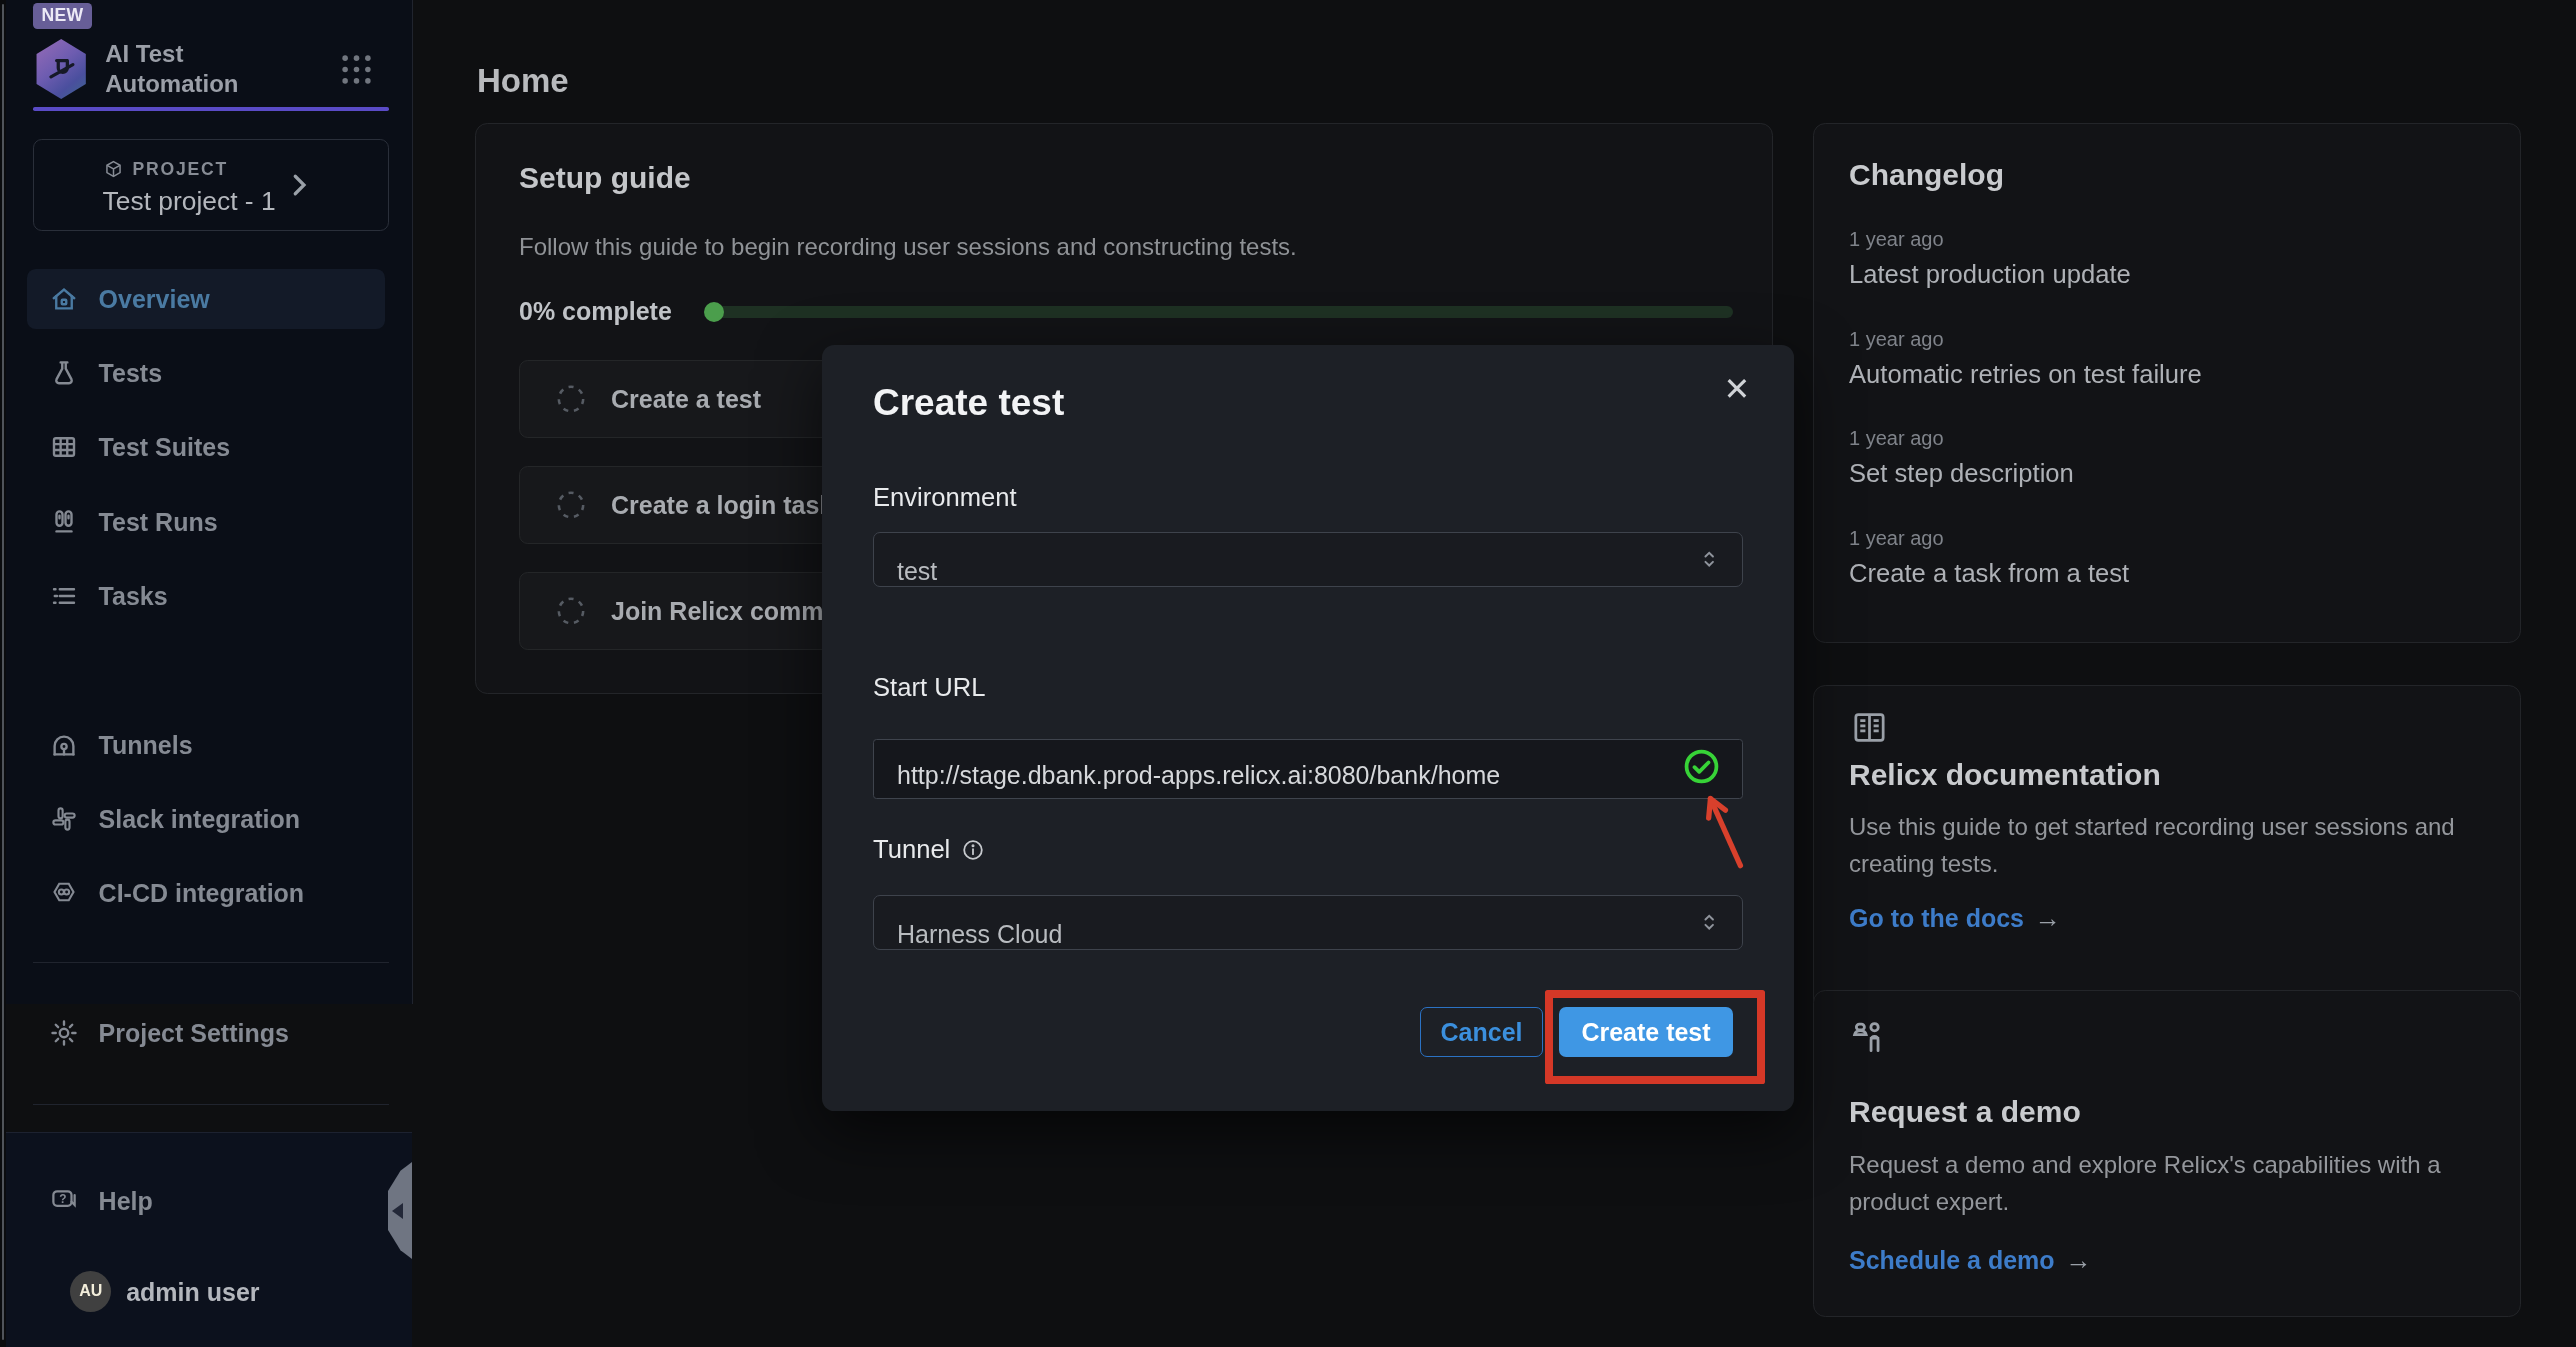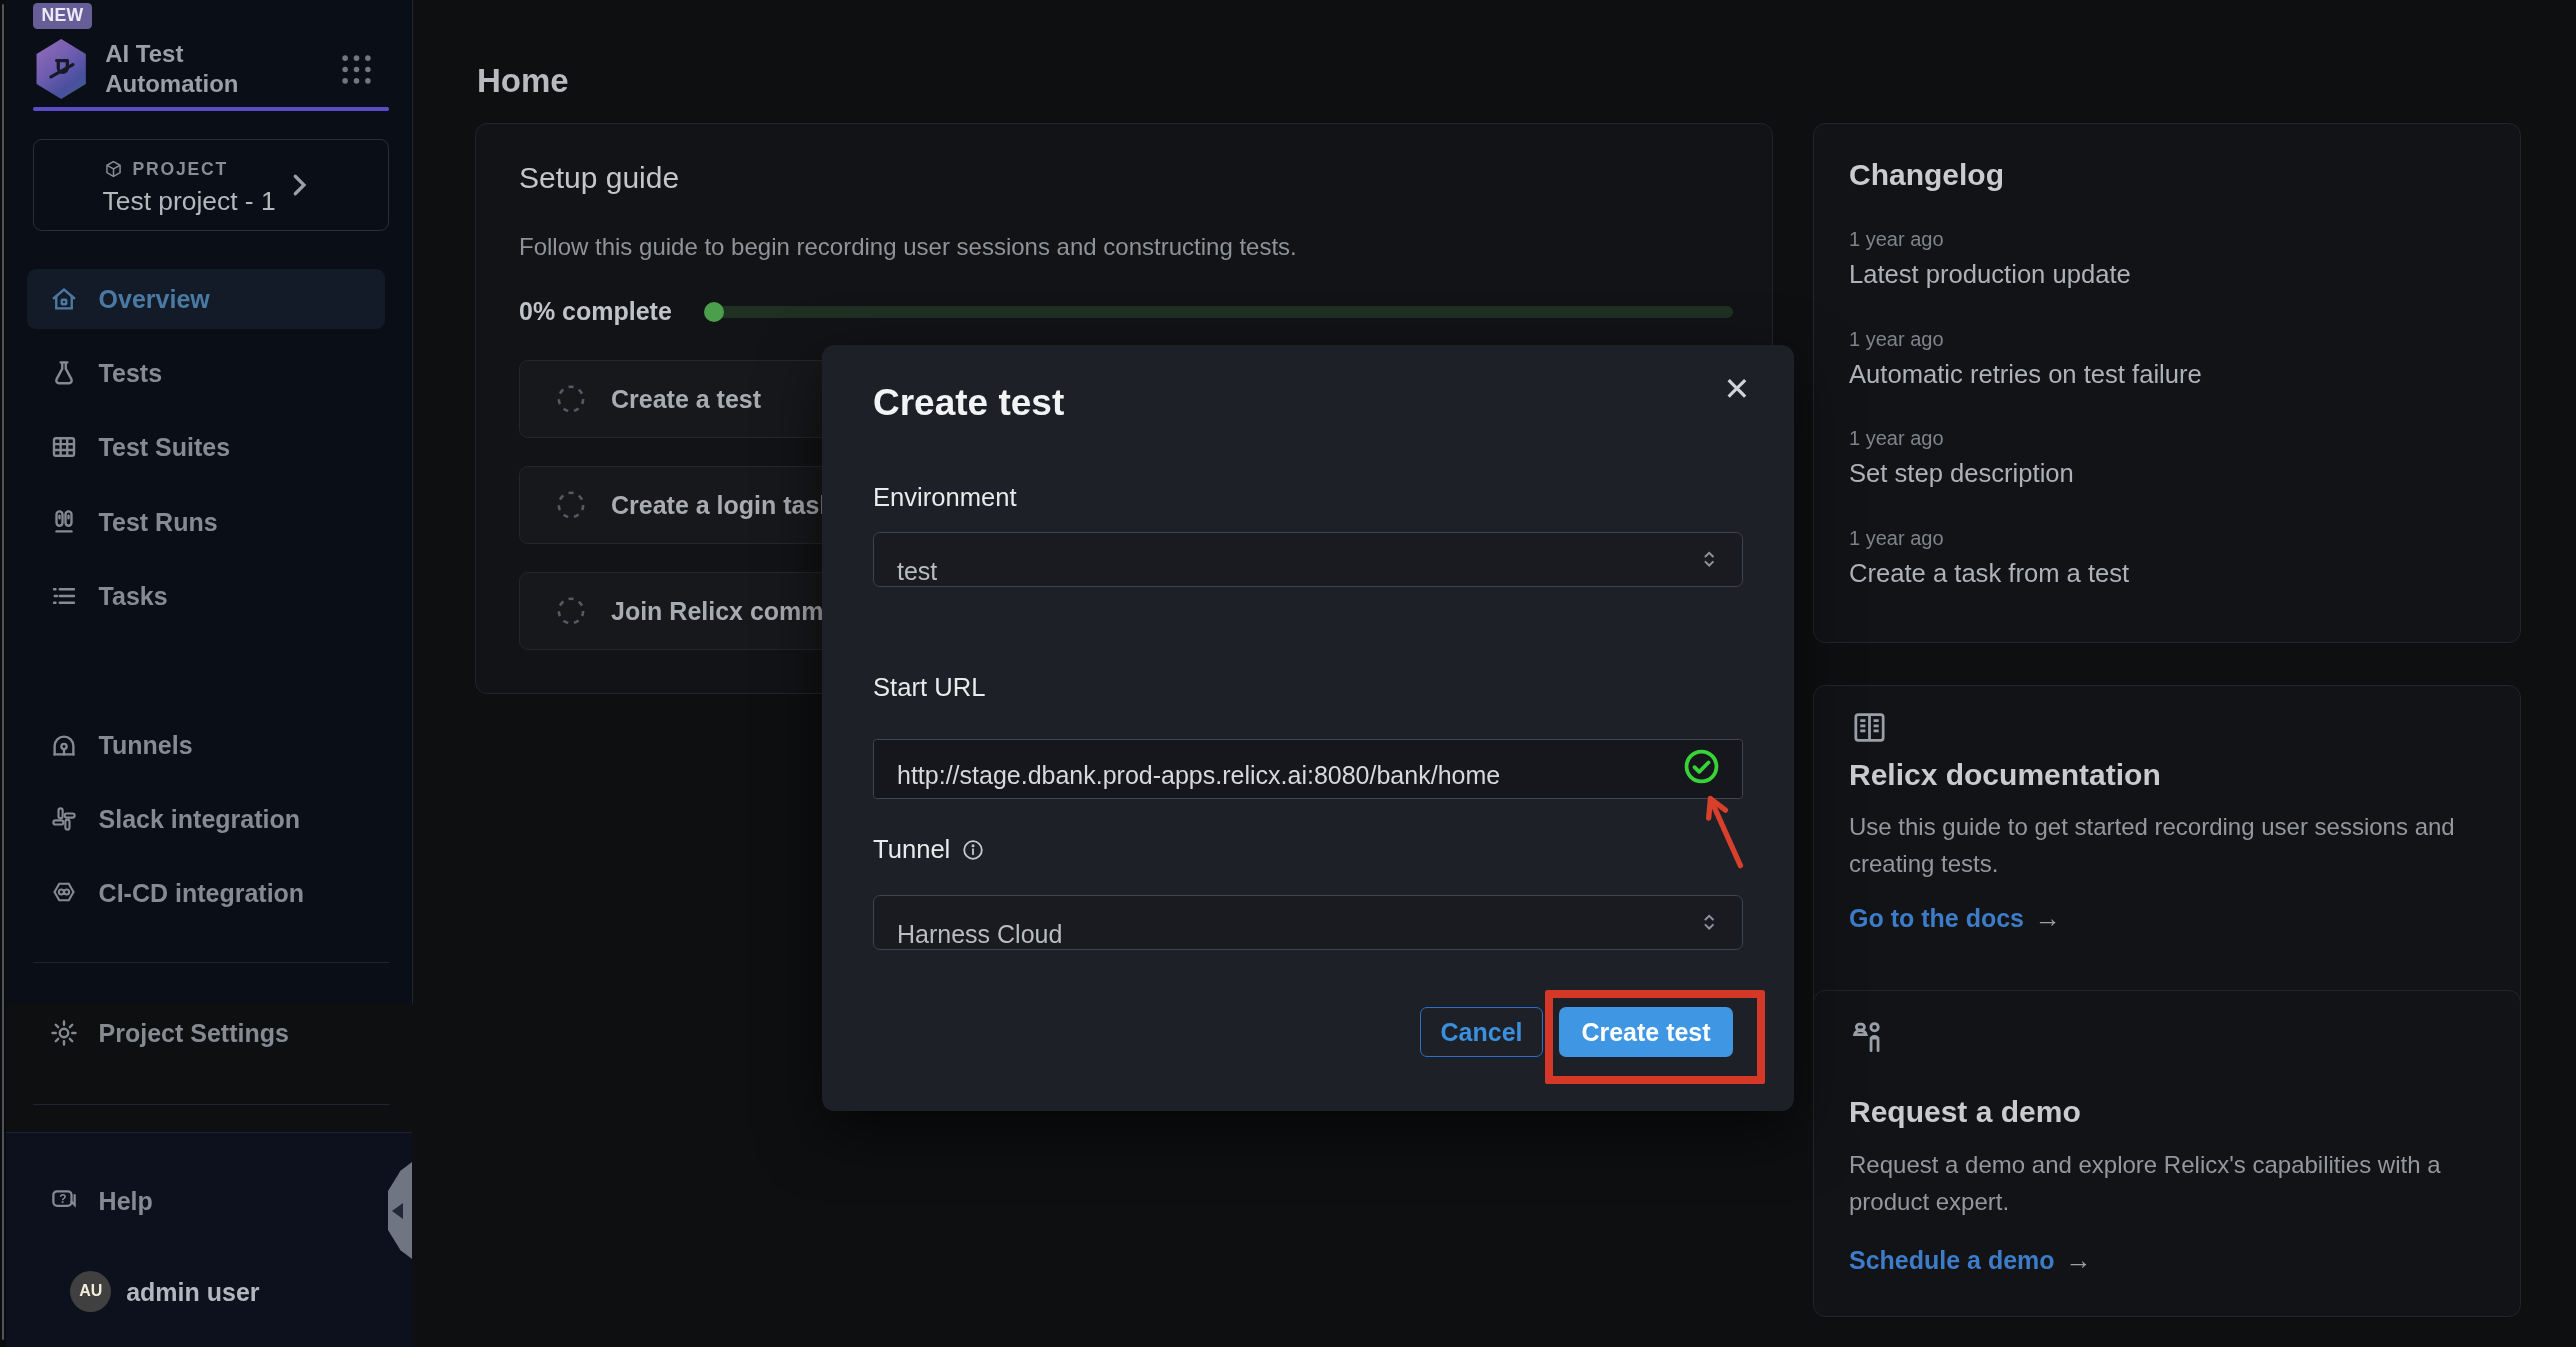--- a/index.html
+++ b/index.html
@@ -42,21 +42,21 @@
 
   #collapse-handle{left:388px;top:1162px;width:24px;height:97px;background:#6f7582;cursor:pointer;
                    clip-path:polygon(100% 0,100% 100%,52% 91%,0 70%,0 30%,52% 9%);}
   #collapse-handle .tri{position:absolute;left:3.5px;top:41px;width:0;height:0;
                         border-top:8px solid transparent;border-bottom:8px solid transparent;border-right:11.5px solid #232838;}
 
   
   .page-title{left:477px;top:46px;font-size:33px;font-weight:bold;color:#b8babd;margin-top:16px;}
   .card{background:#121316;border:0.9px solid #232529;border-radius:12.3px;box-sizing:border-box;}
   #setup-card{left:475px;top:123px;width:1298px;height:571px;}
-  .setup-title{position:absolute;left:43px;top:37px;font-size:30px;font-weight:normal;color:#c4c6c9;}
+  .setup-title{position:absolute;left:43px;top:37px;font-size:30px;font-weight:bold;color:#c4c6c9;}
   .setup-desc{position:absolute;left:43px;top:109px;font-size:24px;color:#8f9296;}
   .progress-label{position:absolute;left:43px;top:173px;font-size:25px;font-weight:bold;color:#c0c3c7;}
   .progress-track{position:absolute;left:230px;top:182px;width:1027px;height:11.5px;background:#1e3123;border-radius:6.2px;}
   .progress-dot{position:absolute;left:-1.8px;top:-4.4px;width:20px;height:20px;border-radius:50%;background:#4b9e4c;}
   .check-item{position:absolute;left:43px;width:1164px;height:76px;background:#17181b;border:0.9px solid #242628;
               border-radius:8.8px;display:flex;align-items:center;cursor:pointer;}
   .check-item .ic{margin-left:34px;color:#565b63;}
   .check-item .lbl{margin-left:23px;font-size:25px;font-weight:bold;color:#a8abb0;white-space:nowrap;}
 
   

